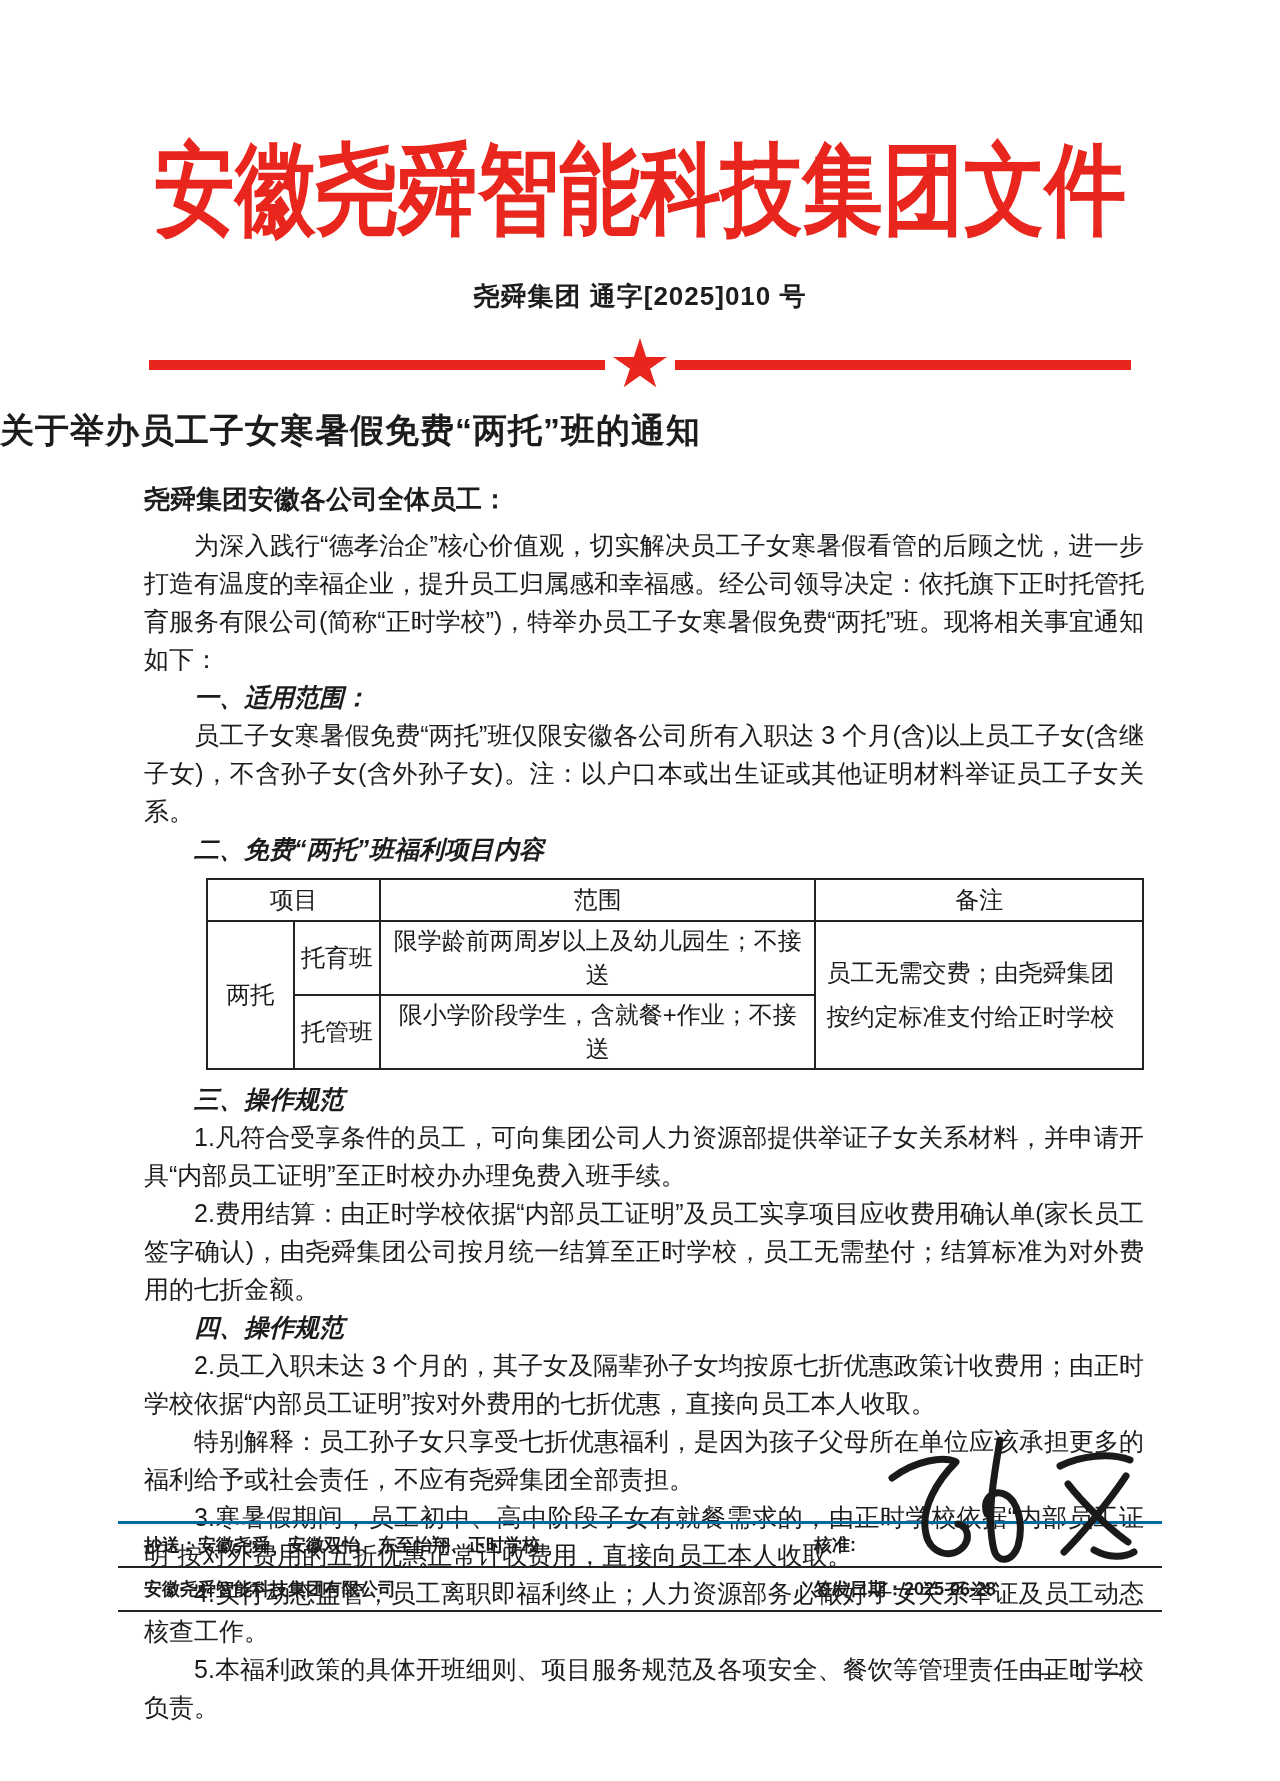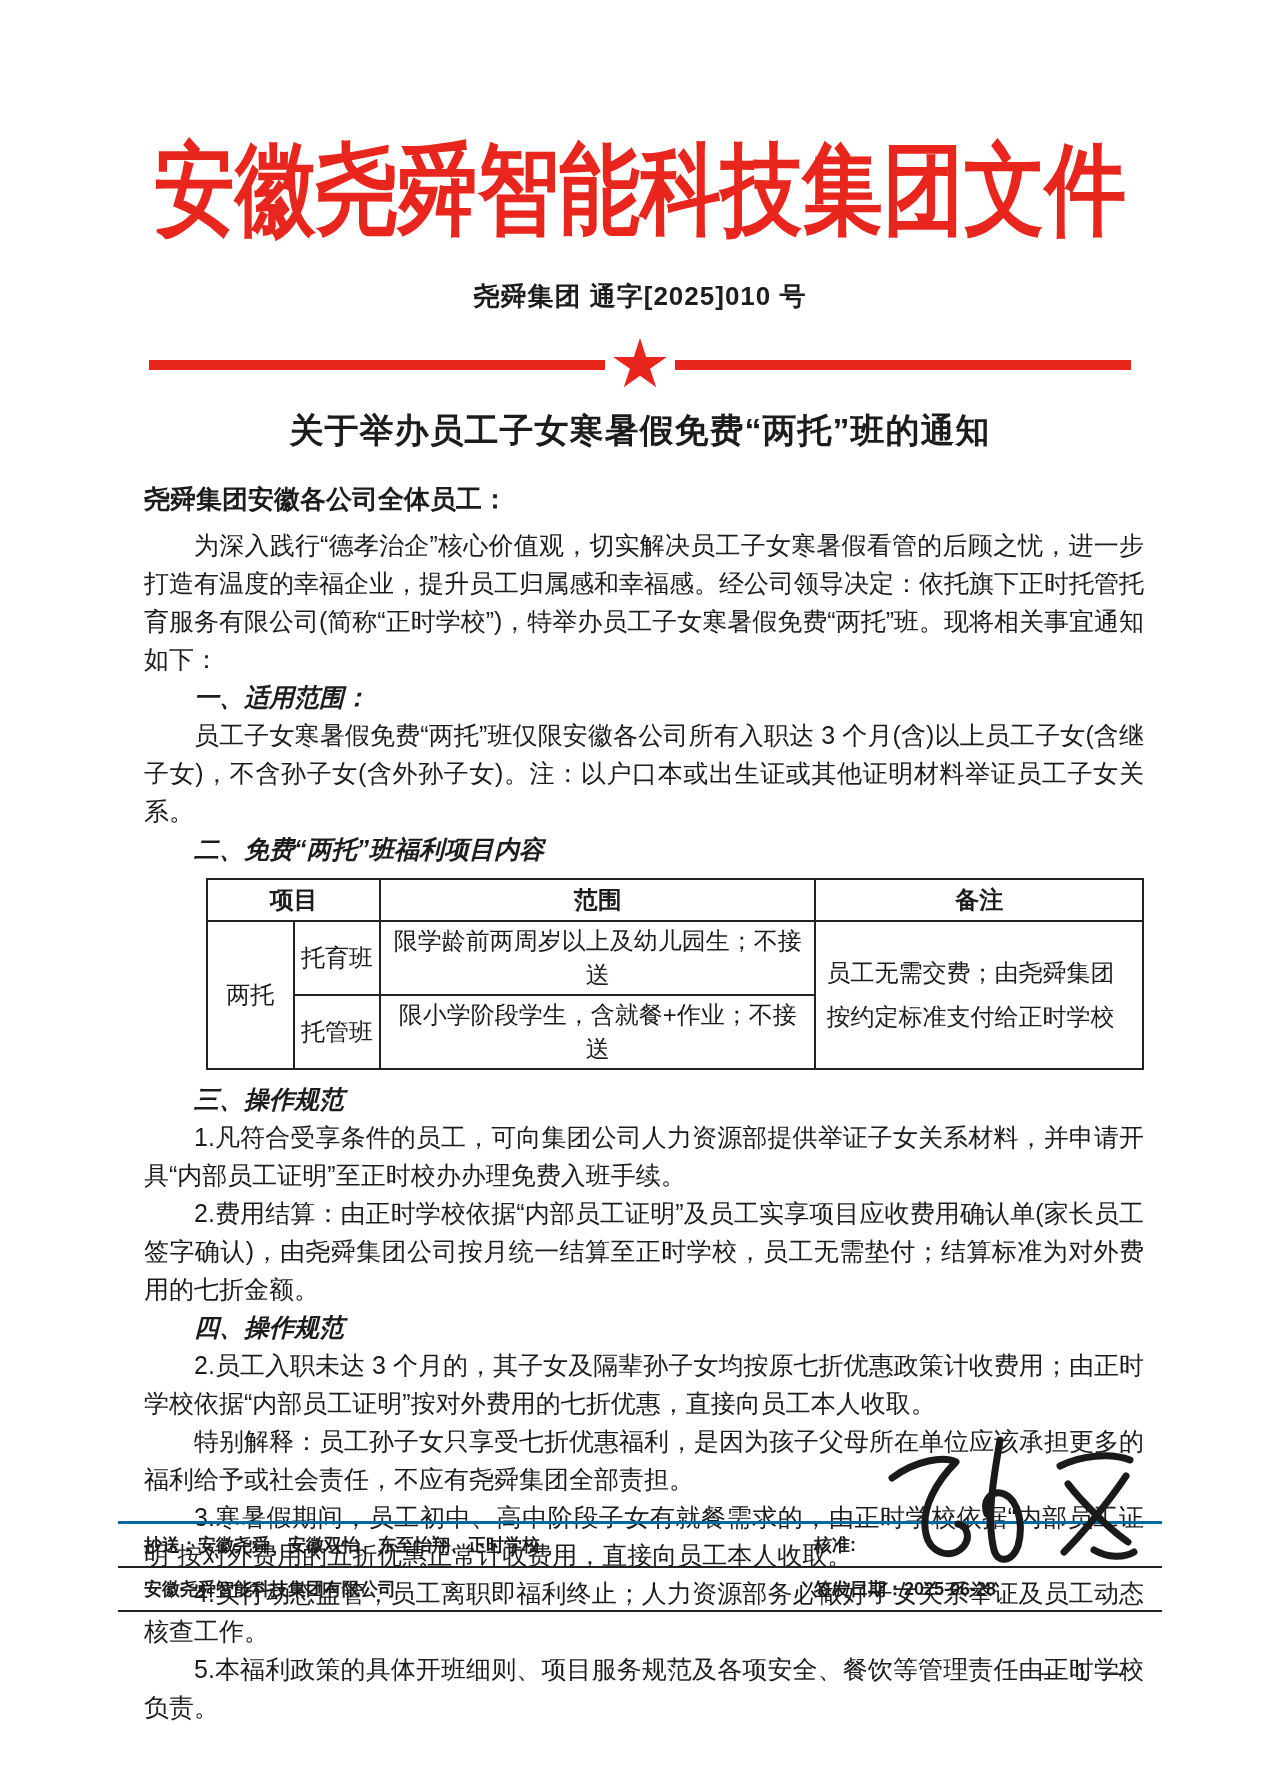--- a/index.html
+++ b/index.html
@@ -42,21 +42,20 @@
   .divider .star{
     width:56px;height:54px;
     margin:0 7px;
     background:var(--red);
     clip-path:polygon(50% 0%,61% 35%,98% 35%,68% 57%,79% 91%,50% 70%,21% 91%,32% 57%,2% 35%,39% 35%);
     flex:0 0 auto;
   }
   
   .notice-title{
     margin-top:16px;
-    text-align:center;
     font-size:34px;
     font-weight:800;
     letter-spacing:1px;
   }
   .body{
     margin:26px 136px 0 144px;
     font-size:25px;
     line-height:38px;
     text-align:justify;
   }
@@ -71,21 +70,21 @@
     font-size:24px;
     table-layout:fixed;
   }
   .benefit-table td,.benefit-table th{
     border:2px solid #222;
     text-align:center;
     padding:2px 6px;
     font-weight:400;
     line-height:34px;
   }
-  .benefit-table th{height:36px;font-weight:700;}
+  .benefit-table th{height:36px;font-weight:400;}
   .benefit-table td{height:40px;}
   .remark-cell{text-align:left !important;padding:4px 10px !important;line-height:44px !important;border-radius:32px;}
   
   .footer{
     position:absolute;
     left:118px;right:118px;top:1521px;
     border-top:3px solid #0369a1;
     font-size:18px;
   }
   .footer-row{

